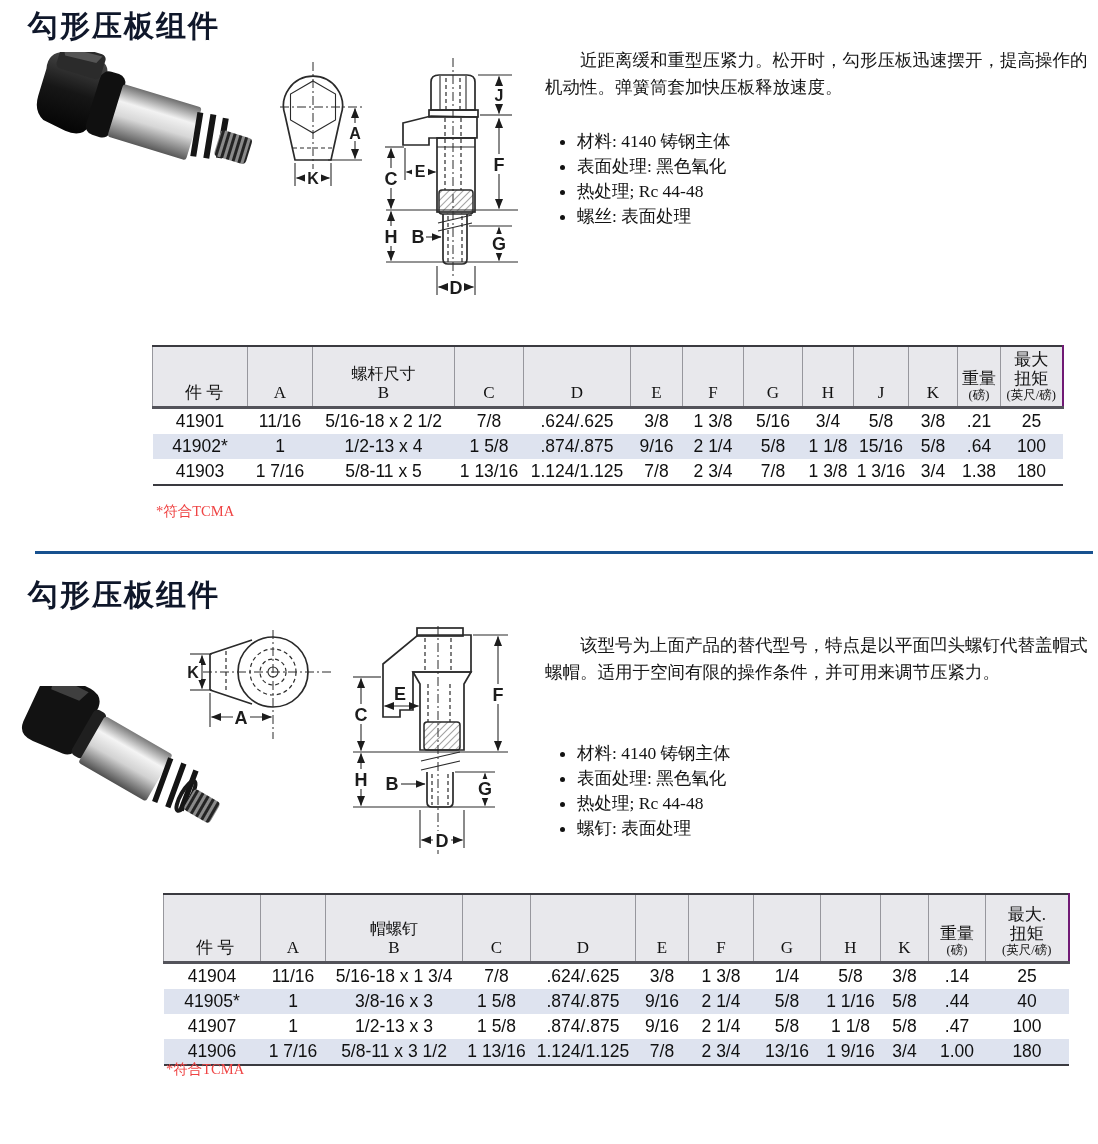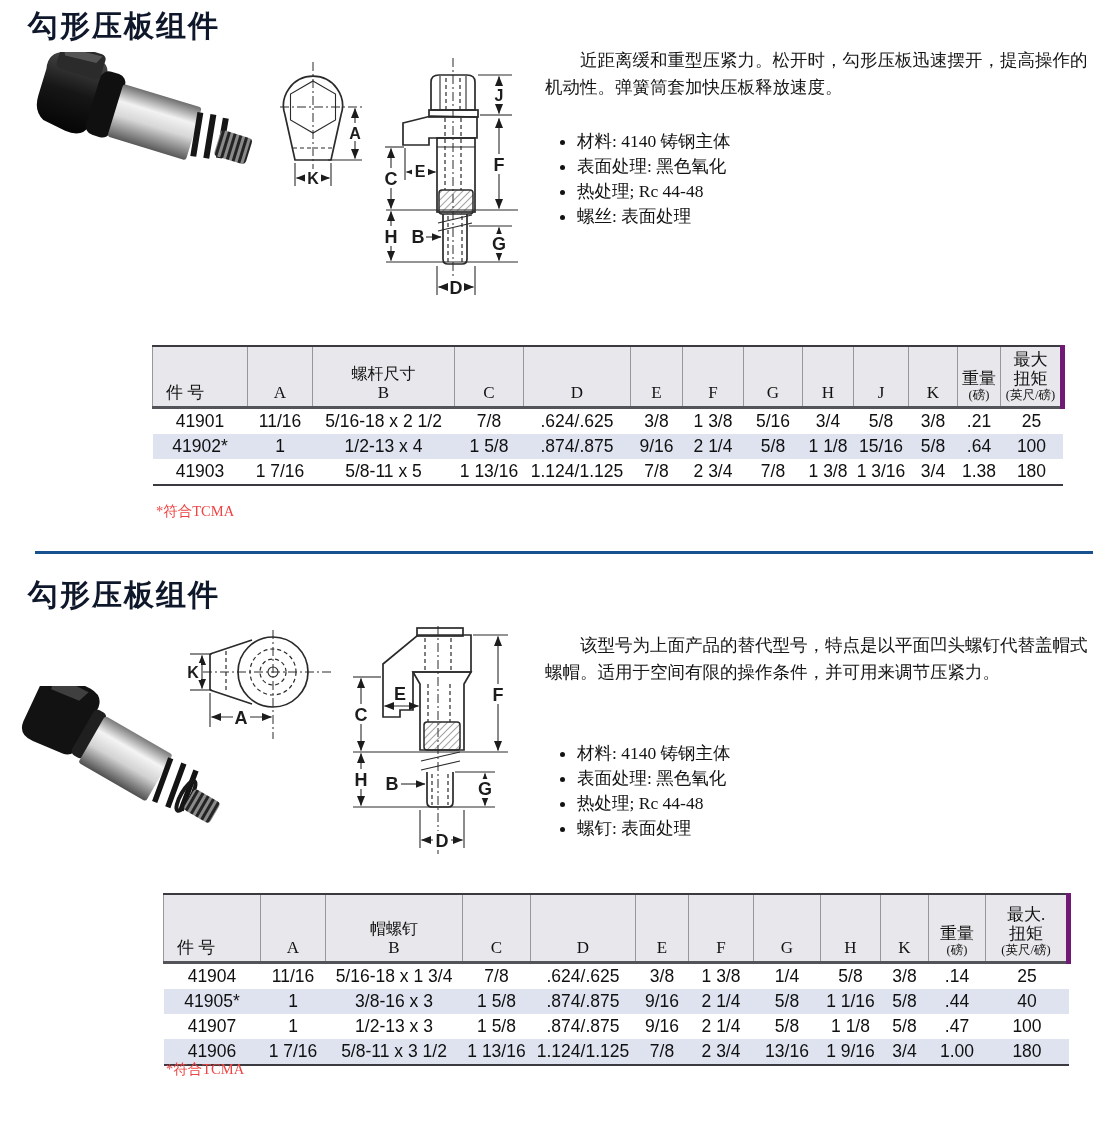--- a/index.html
+++ b/index.html
@@ -13,22 +13,22 @@
            font-family:"Liberation Serif","Liberation Sans",serif;list-style:disc;}
   .bullets li{margin:0;}
 
   .divider{position:absolute;height:3px;}
 
   table{position:absolute;border-collapse:collapse;table-layout:fixed;
         border-bottom:2px solid #3a3a40;}
   thead th{background:#e8e8ec;border-top:2px solid #3a3a40;border-bottom:3px solid #53535a;
            border-left:1px solid #97979d;vertical-align:bottom;font-weight:normal;
            padding:3px 1px 4px;font-family:"Liberation Serif",serif;}
-  thead th:first-child{text-align:left;padding-left:13px;}
-  thead th:last-child{border-right:5px solid #701a75;margin-left:37px;}
+  thead th:first-child{text-align:left;padding-left:32px;}
+  thead th:last-child{border-right:2px solid #701a75;margin-left:37px;}
   .th-label{font-size:17px;line-height:19px;white-space:pre-line;}
   .th-top{font-size:16px;line-height:18px;}
   .th-unit{font-size:12.5px;line-height:14px;}
   tbody td{text-align:center;font-size:17.5px;padding:0;height:25px;color:#101010;}
   tbody tr:nth-child(even){background:#dee3ef;}
   #table1 thead tr{height:56px;}
   #table2 thead tr{height:68px;}
 
   .footnote{position:absolute;font-size:14.5px;font-family:"Liberation Serif",serif;color:#ef4444;}
 

